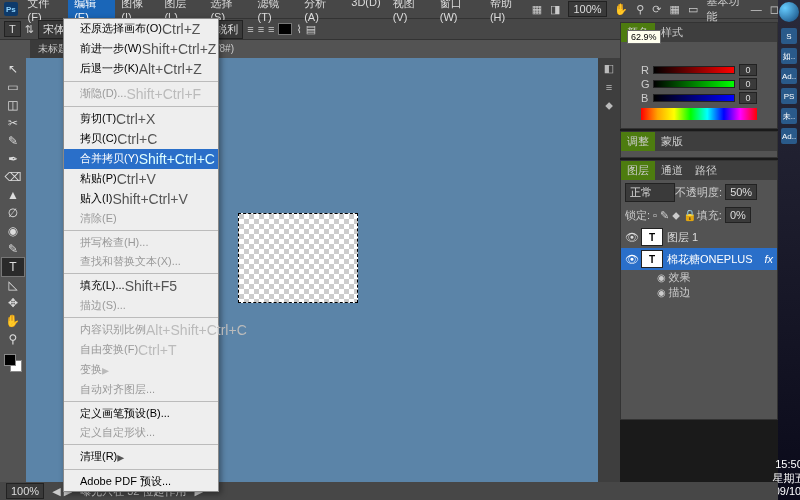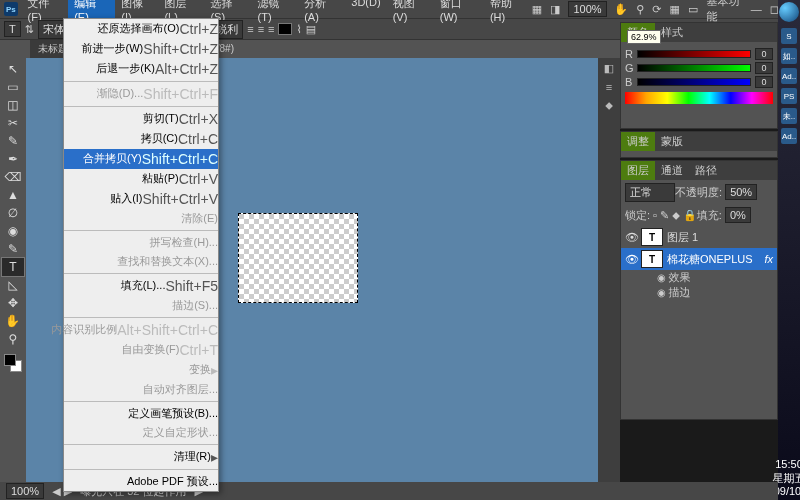--- a/index.html
+++ b/index.html
@@ -16,33 +16,33 @@
 .doc-tab.active{background:#535353}
 .workspace{position:absolute;top:58px;left:26px;right:180px;bottom:18px;background:#5b84a8;overflow:hidden}
 .sel-box{position:absolute;left:212px;top:155px;width:120px;height:90px;background:repeating-conic-gradient(#fff 0 25%,#ccc 0 50%) 0 0/10px 10px;border:1px dashed #000}
 .tool-col{position:absolute;left:0;top:58px;width:26px;bottom:18px;background:#535353;display:flex;flex-direction:column;align-items:center;padding-top:2px}
 .tool{width:22px;height:18px;color:#ddd;font-size:12px;display:flex;align-items:center;justify-content:center;cursor:pointer}
 .tool.sel{background:#2a2a2a;outline:1px solid #777}
 .swatch{width:18px;height:18px;margin-top:6px;position:relative}
 .sw-f{position:absolute;width:12px;height:12px;background:#000;border:1px solid #888;z-index:1}
 .sw-b{position:absolute;right:0;bottom:0;width:12px;height:12px;background:#fff;border:1px solid #888}
 .dropdown{position:absolute;left:63px;top:18px;width:156px;background:#eee;border:1px solid #888;box-shadow:2px 2px 6px rgba(0,0,0,.4);z-index:100}
-.dd-item{display:flex;justify-content:flex-end;padding:2px 0;color:#000;font-size:11px;cursor:pointer;white-space:nowrap}
+.dd-item{display:flex;justify-content:flex-start;padding:2px 16px;color:#000;font-size:11px;cursor:pointer;white-space:nowrap}
 .dd-item.dis{color:#999}
 .dd-item.hl{background:#2a6fc9;color:#fff}
 .dd-sep{height:1px;background:#bbb;margin:2px 0}
 .dd-sc{color:#555;font-size:14px}
 .dd-item.hl .dd-sc{color:#dff}
 .dd-item.dis .dd-sc{color:#bbb}
 .right-col{position:absolute;right:22px;top:22px;width:158px;bottom:18px}
 .panel{background:#535353;border:1px solid #333;margin-bottom:2px}
 .p-tabs{background:#3e3e3e;display:flex;font-size:10px}
 .p-tab{padding:2px 6px;color:#ccc}
 .p-tab.act{background:#4d7c0f}
-.color-pan{height:86px;padding:4px;position:relative}
+.color-pan{height:86px;padding:20px;position:relative}
 .slider{display:flex;align-items:center;margin:2px 0;gap:4px}
 .slider-bar{flex:1;height:8px;border:1px solid #222}
 .sv{width:18px;background:#3a3a3a;color:#ddd;font-size:9px;text-align:center;border:1px solid #222}
 .rainbow{height:12px;width:100%;background:linear-gradient(90deg,red,orange,yellow,lime,cyan,blue,magenta,red);margin-top:4px}
 .tip{position:absolute;top:-12px;left:6px;background:#ffe;border:1px solid #666;padding:1px 3px;font-size:9px;color:#000}
 .layer-head{display:flex;justify-content:flex-start;padding:3px 4px;color:#ccc;font-size:10px;align-items:center}
 .layer-row{display:flex;align-items:center;padding:2px 4px;color:#ddd;font-size:10px;gap:4px}
 .layer-row.sel{background:#2a6fc9;color:#fff}
 .eye{width:12px;text-align:center}
 .thumb{width:22px;height:18px;background:#fff;border:1px solid #222;display:flex;align-items:center;justify-content:center;font-size:10px;color:#000;font-weight:bold}

